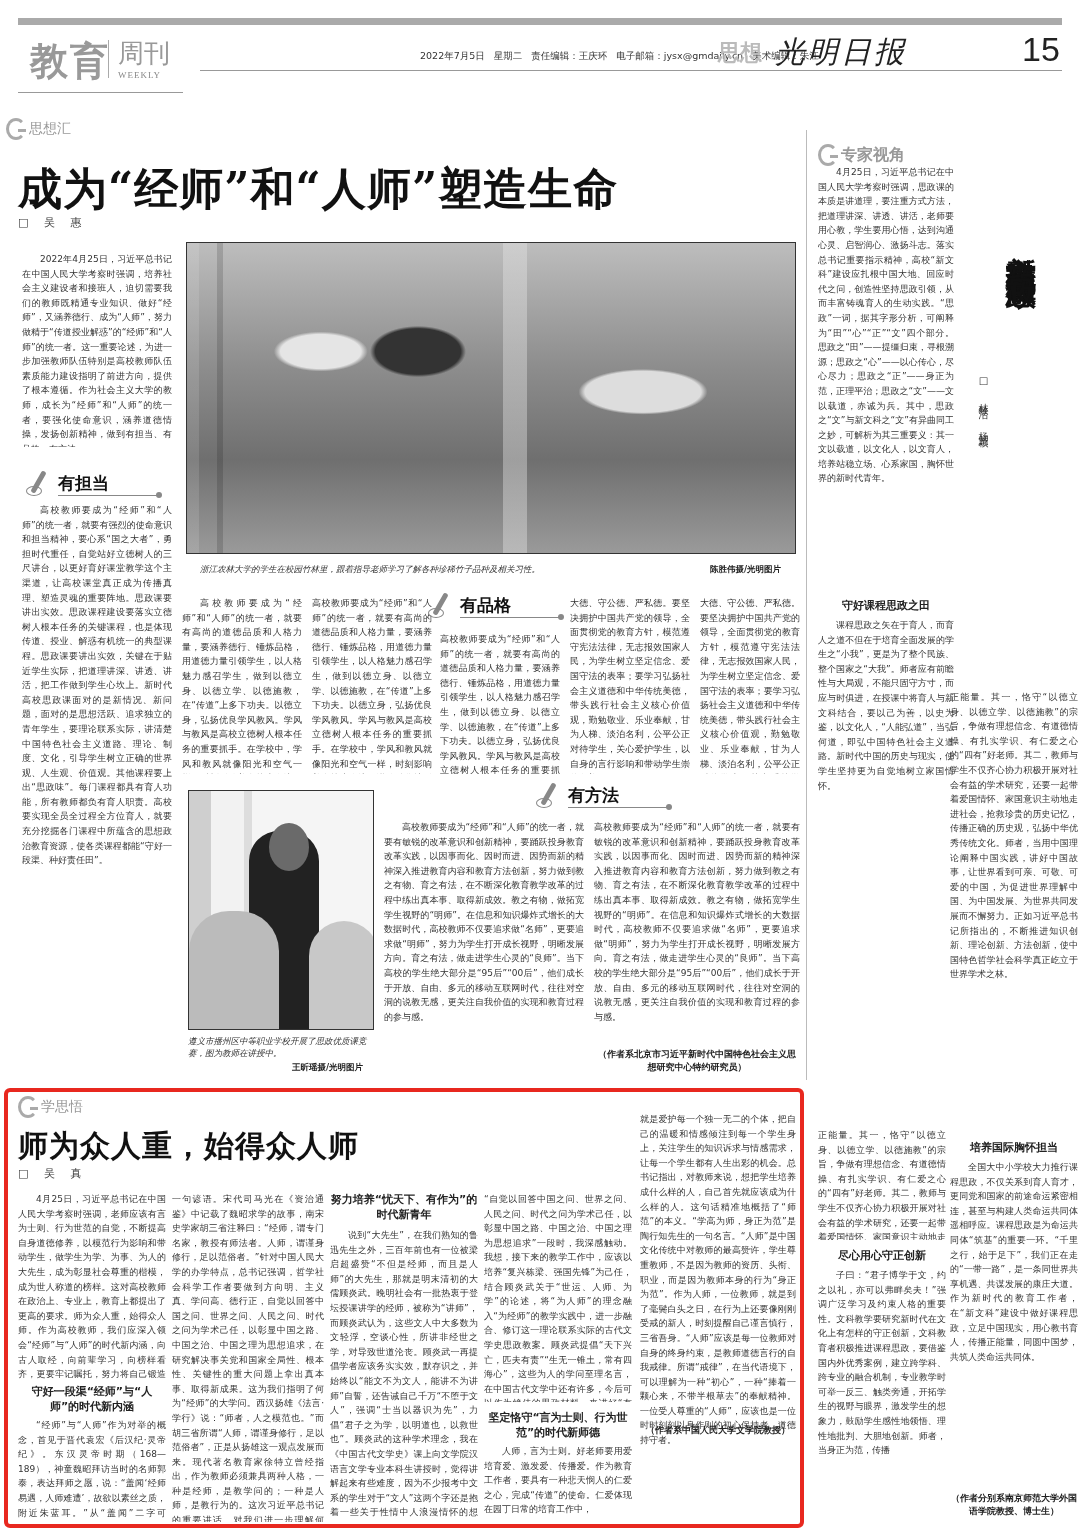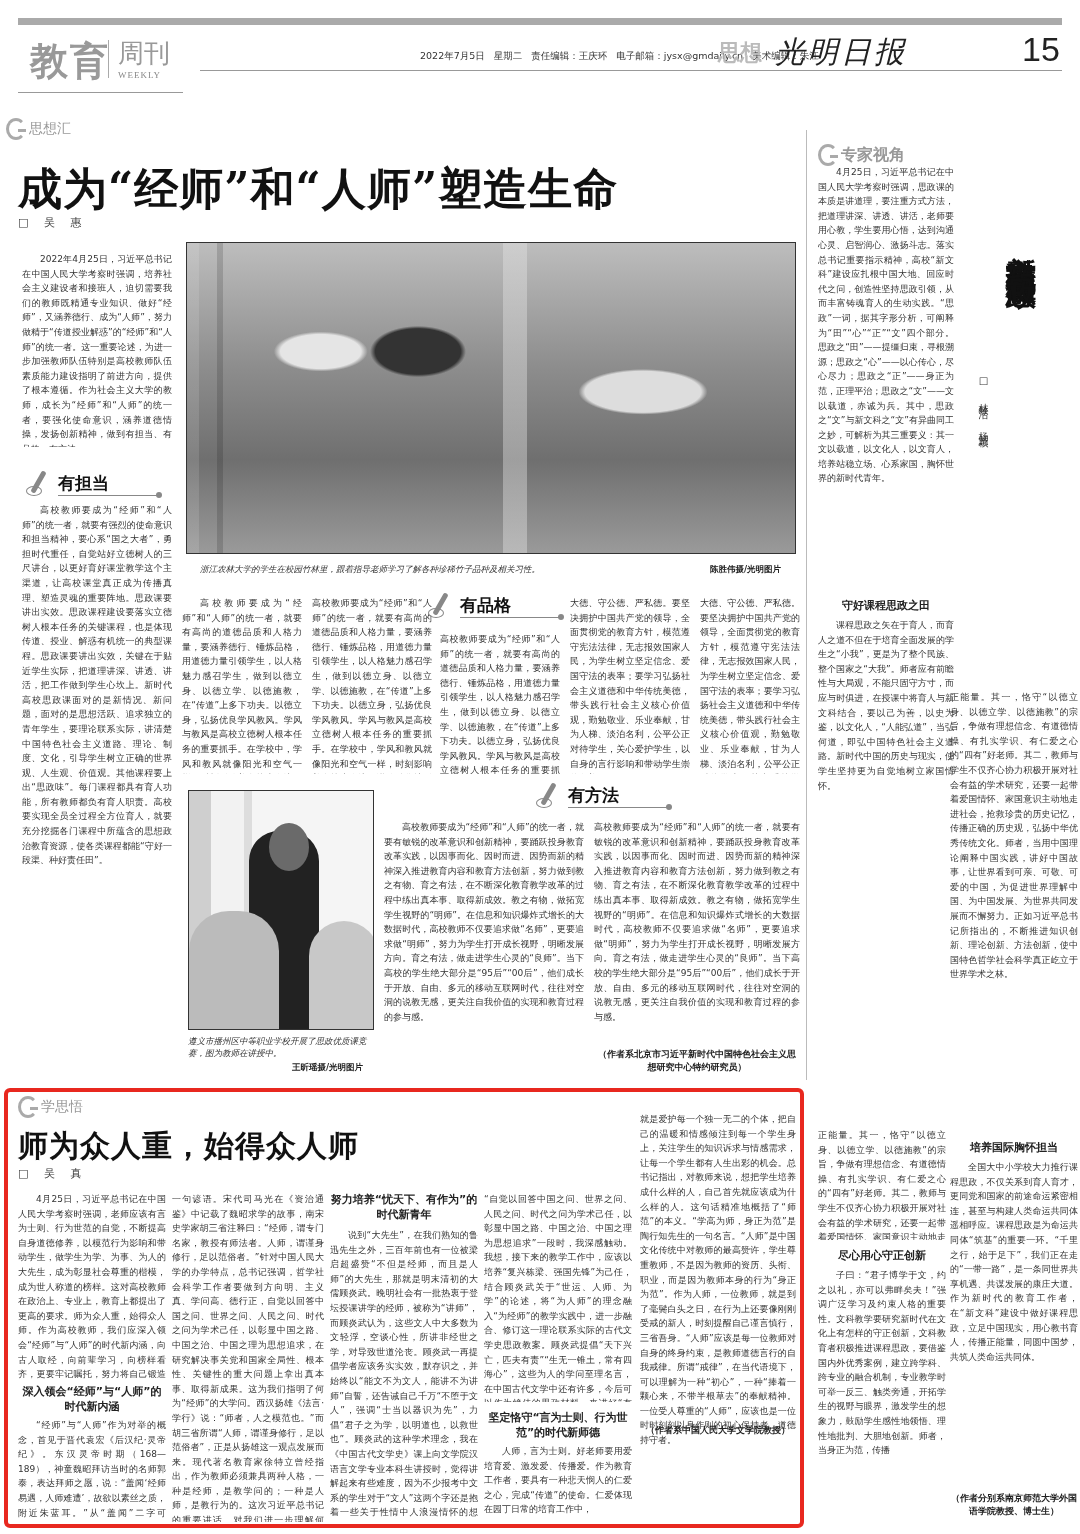--- a/index.html
+++ b/index.html
@@ -160,21 +160,21 @@
 
 <div class="abs red-box"></div>
 <div class="abs col-label" style="left:18px; top:1096px;">
   <span class="g-logo"></span>
   <span style="font-size:14px;">学思悟</span>
 </div>
 <div class="abs headline" style="left:18px; top:1126px; font-size:30px;">师为众人重，始得众人师</div>
 <div class="abs byline" style="left:18px; top:1166px;">吴 真</div>
 
 <div class="abs txt" style="left:18px; top:1192px; width:148px; height:188px;">4月25日，习近平总书记在中国人民大学考察时强调，老师应该有言为士则、行为世范的自觉，不断提高自身道德修养，以模范行为影响和带动学生，做学生为学、为事、为人的大先生，成为彰显社会尊重的楷模，成为世人称道的榜样。这对高校教师在政治上、专业上，教育上都提出了更高的要求。师为众人重，始得众人师。作为高校教师，我们应深入领会“经师”与“人师”的时代新内涵，向古人取经，向前辈学习，向榜样看齐，更要牢记嘱托，努力将自己锻造为不负时代、不负人民的“经师”与“人师”。</div>
-<div class="abs subhead subhead-c" style="left:18px; top:1384px; width:148px;">深入领会“经师”与“人师”的时代新内涵</div>
+<div class="abs subhead subhead-c" style="left:18px; top:1384px; width:148px;">守好一段渠“经师”与“人师”的时代新内涵</div>
 <div class="abs txt" style="left:18px; top:1418px; width:148px; height:104px;">“经师”与“人师”作为对举的概念，首见于晋代袁宏《后汉纪·灵帝纪》。东汉灵帝时期（168—189），神童魏昭拜访当时的名师郭泰，表达拜师之愿，说：“盖闻‘经师易遇，人师难遭’，故欲以素丝之质，附近朱蓝耳。”从“盖闻”二字可知，“经师易遇，人师难遭”应该是当时已经在社会流传的</div>
 
 <div class="abs txt" style="left:172px; top:1192px; width:152px; height:330px; text-indent:0;">一句谚语。宋代司马光在《资治通鉴》中记载了魏昭求学的故事，南宋史学家胡三省注释曰：“经师，谓专门名家，教授有师法者。人师，谓谨身修行，足以范俗者。”针对中国人民大学的办学特点，总书记强调，哲学社会科学工作者要做到方向明、主义真、学问高、德行正，自觉以回答中国之问、世界之问、人民之问、时代之问为学术己任，以彰显中国之路、中国之治、中国之理为思想追求，在研究解决事关党和国家全局性、根本性、关键性的重大问题上拿出真本事、取得新成果。这为我们指明了何为“经师”的大学问。西汉扬雄《法言·学行》说：“师者，人之模范也。”而胡三省所谓“人师，谓谨身修行，足以范俗者”，正是从扬雄这一观点发展而来。现代著名教育家徐特立曾经指出，作为教师必须兼具两种人格，一种是经师，是教学问的；一种是人师，是教行为的。这次习近平总书记的重要讲话，对我们进一步理解何为“人师”提供了科学指南。</div>
 
 <div class="abs subhead subhead-c" style="left:330px; top:1192px; width:148px;">努力培养“忧天下、有作为”的时代新青年</div>
 <div class="abs txt" style="left:330px; top:1228px; width:148px; height:294px;">说到“大先生”，在我们熟知的鲁迅先生之外，三百年前也有一位被梁启超盛赞“不但是经师，而且是人师”的大先生，那就是明末清初的大儒顾炎武。晚明社会有一批热衷于登坛授课讲学的经师，被称为“讲师”，而顾炎武认为，这些文人中大多数为文轻浮，空谈心性，所讲非经世之学，对导致世道沦丧。顾炎武一再提倡学者应该务实实效，默存识之，并始终以“能文不为文人，能讲不为讲师”自誓，还告诫自己千万“不堕于文人”，强调“士当以器识为先”，力倡“君子之为学，以明道也，以救世也”。顾炎武的这种学术理念，我在《中国古代文学史》课上向文学院汉语言文学专业本科生讲授时，觉得讲解起来有些难度，因为不少报考中文系的学生对于“文人”这两个字还是抱着一些关于性情中人浪漫情怀的想象。这次学习总书记重要讲话中</div>
 
 <div class="abs txt" style="left:484px; top:1192px; width:148px; height:210px; text-indent:0;">“自觉以回答中国之问、世界之问、人民之问、时代之问为学术己任，以彰显中国之路、中国之治、中国之理为思想追求”一段时，我深感触动。我想，接下来的教学工作中，应该以培养“复兴栋梁、强国先锋”为己任，结合顾炎武关于“世运、人师、为学”的论述，将“为人师”的理念融入“为经师”的教学实践中，进一步融合、修订这一理论联系实际的古代文学史思政教案。顾炎武提倡“天下兴亡，匹夫有责”“生无一锥土，常有四海心”，这些为人的学问至理名言，在中国古代文学中还有许多，今后可以作为绝佳的思政材料，来讲好“有风景、有故事的思政课”，用以培养“忧天下、有作为”的时代青年。</div>
 <div class="abs subhead subhead-c" style="left:484px; top:1410px; width:148px;">坚定恪守“言为士则、行为世范”的时代新师德</div>
 <div class="abs txt" style="left:484px; top:1444px; width:148px; height:78px;">人师，言为士则。好老师要用爱培育爱、激发爱、传播爱。作为教育工作者，要具有一种悲天悯人的仁爱之心，完成“传道”的使命。仁爱体现在园丁日常的培育工作中，</div>

